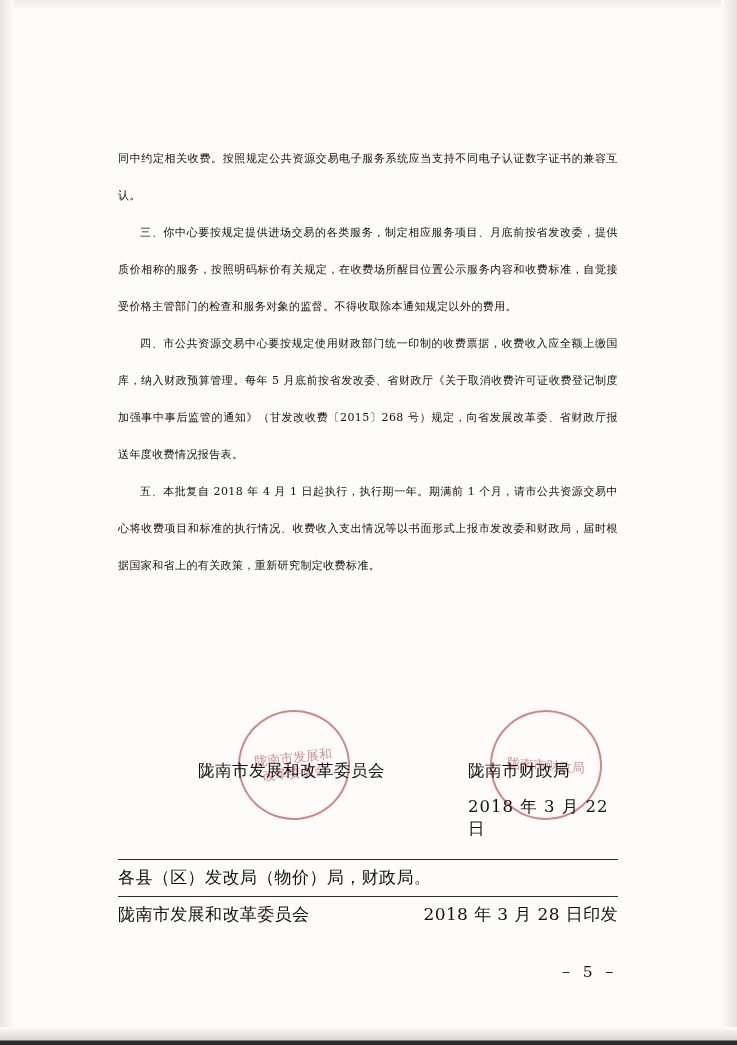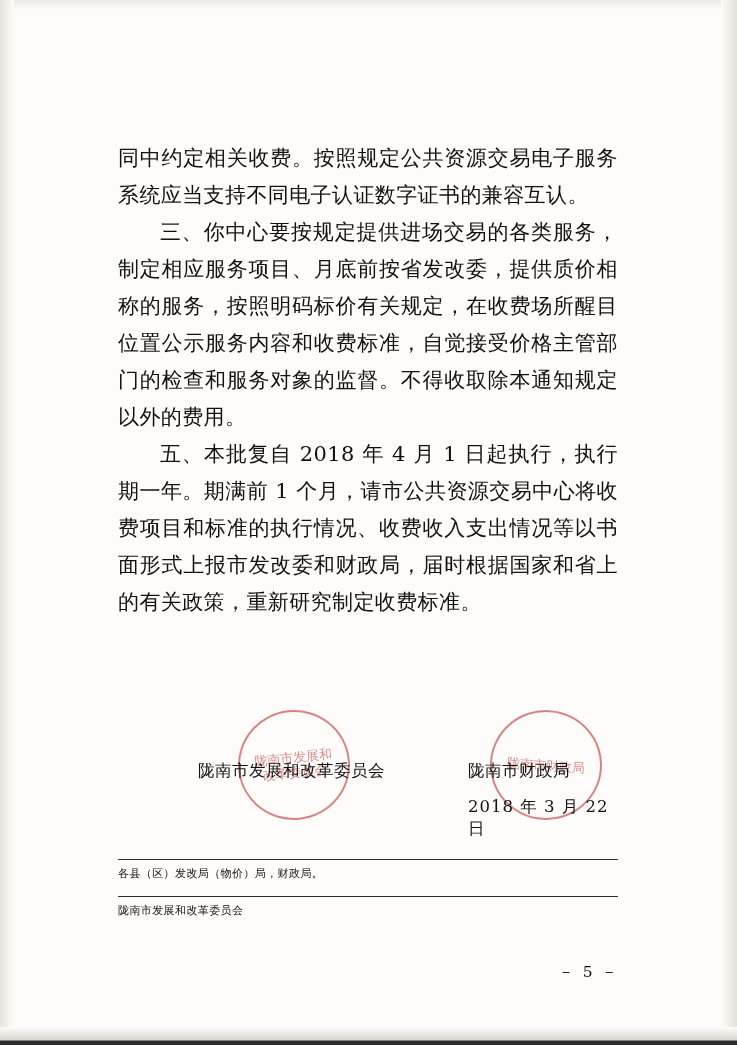--- a/index.html
+++ b/index.html
@@ -49,21 +49,21 @@
   }
 
   .content {
     position: absolute;
     left: 118px;
     top: 140px;
     width: 500px;
   }
 
   .para {
-    font-size: 21px;
+    font-size: 11px;
     line-height: 37px;
     color: #111;
     text-align: justify;
     text-justify: inter-ideograph;
     letter-spacing: 0.4px;
     margin: 0 0 0 0;
   }
   .indent {
     text-indent: 2em;
   }
@@ -140,21 +140,21 @@
     width: 500px;
     height: 1px;
     background: #2f2f2f;
   }
   .rule-top { top: 859px; }
   .rule-mid { top: 896px; }
   .footer-row {
     position: absolute;
     left: 118px;
     width: 500px;
-    font-size: 11px;
+    font-size: 17px;
     color: #111;
     letter-spacing: 0.4px;
   }
   .footer-cc { top: 866px; }
   .footer-issue {
     top: 903px;
     display: flex;
     justify-content: space-between;
   }
   .page-number {
@@ -171,20 +171,21 @@
 
 <div class="page">
   <div class="page-edge-top"></div>
   <div class="page-edge-left"></div>
   <div class="page-edge-right"></div>
   <div class="page-edge-bottom"></div>
 
   <div class="content">
     <p class="para">同中约定相关收费。按照规定公共资源交易电子服务系统应当支持不同电子认证数字证书的兼容互认。</p>
     <p class="para indent">三、你中心要按规定提供进场交易的各类服务，制定相应服务项目、月底前按省发改委，提供质价相称的服务，按照明码标价有关规定，在收费场所醒目位置公示服务内容和收费标准，自觉接受价格主管部门的检查和服务对象的监督。不得收取除本通知规定以外的费用。</p>
+    <p class="para indent">四、市公共资源交易中心要按规定使用财政部门统一印制的收费票据，收费收入应全额上缴国库，纳入财政预算管理。每年 5 月底前按省发改委、省财政厅《关于取消收费许可证收费登记制度加强事中事后监管的通知》（甘发改收费〔2015〕268 号）规定，向省发展改革委、省财政厅报送年度收费情况报告表。</p>
     <p class="para indent">五、本批复自 2018 年 4 月 1 日起执行，执行期一年。期满前 1 个月，请市公共资源交易中心将收费项目和标准的执行情况、收费收入支出情况等以书面形式上报市发改委和财政局，届时根据国家和省上的有关政策，重新研究制定收费标准。</p>
   </div>
 
   <div class="sign-block">
     <div class="seal seal-left">
       <span>陇南市发展和改革委员会</span>
     </div>
     <div class="seal seal-right">
       <span>陇南市财政局</span>
     </div>
@@ -193,16 +194,17 @@
       <div>陇南市财政局</div>
       <div class="date">2018 年 3 月 22 日</div>
     </div>
   </div>
 
   <div class="rule rule-top"></div>
   <div class="footer-row footer-cc">各县（区）发改局（物价）局，财政局。</div>
   <div class="rule rule-mid"></div>
   <div class="footer-row footer-issue">
     <span>陇南市发展和改革委员会</span>
+    <span>2018 年 3 月 28 日印发</span>
   </div>
 
   <div class="page-number">－ 5 －</div>
 </div>
 
 </body></html>

